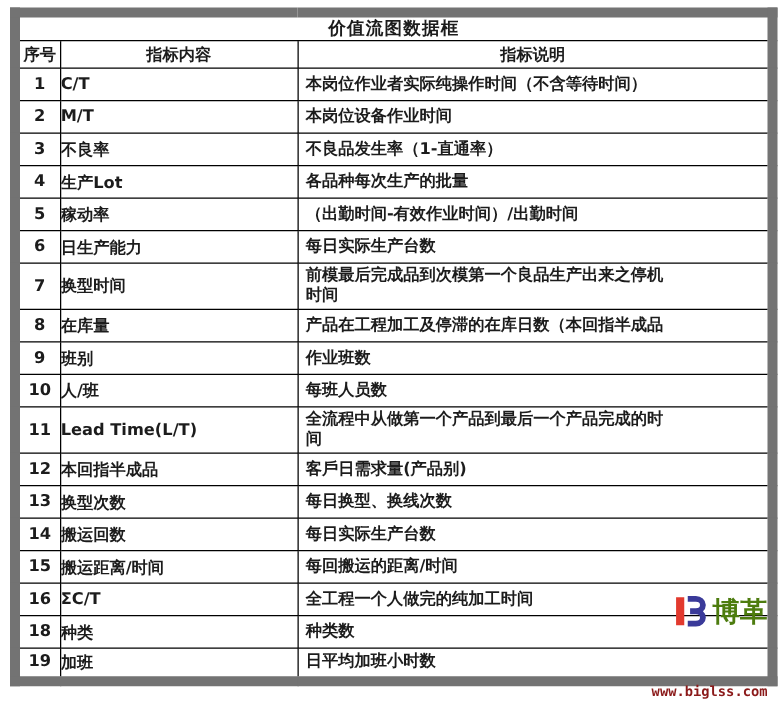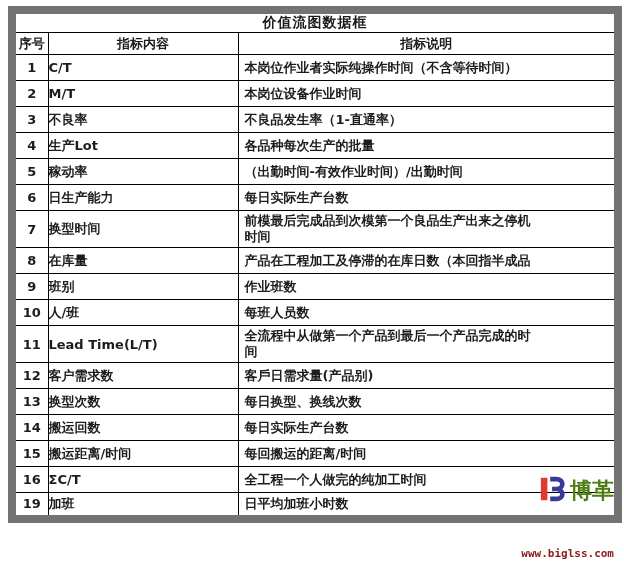--- a/index.html
+++ b/index.html
@@ -154,21 +154,21 @@
           <td class="cell-desc">每班人员数</td>
         </tr>
         <tr class="data-row">
           <td class="cell-num">11</td>
           <td class="cell-name">Lead Time(L/T)</td>
           <td class="cell-desc">全流程中从做第一个产品到最后一个产品完成的时
 间</td>
         </tr>
         <tr class="data-row">
           <td class="cell-num">12</td>
-          <td class="cell-name">客户需求数</td>
+          <td class="cell-name">本回指半成品</td>
           <td class="cell-desc">客戶日需求量(产品别)</td>
         </tr>
         <tr class="data-row">
           <td class="cell-num">13</td>
           <td class="cell-name">换型次数</td>
           <td class="cell-desc">每日换型、换线次数</td>
         </tr>
         <tr class="data-row">
           <td class="cell-num">14</td>
           <td class="cell-name">搬运回数</td>
@@ -176,20 +176,25 @@
         </tr>
         <tr class="data-row">
           <td class="cell-num">15</td>
           <td class="cell-name">搬运距离/时间</td>
           <td class="cell-desc">每回搬运的距离/时间</td>
         </tr>
         <tr class="data-row">
           <td class="cell-num">16</td>
           <td class="cell-name">ΣC/T</td>
           <td class="cell-desc">全工程一个人做完的纯加工时间</td>
+        </tr>
+        <tr class="data-row">
+          <td class="cell-num">18</td>
+          <td class="cell-name">种类</td>
+          <td class="cell-desc">种类数</td>
         </tr>
         <tr class="data-row">
           <td class="cell-num">19</td>
           <td class="cell-name">加班</td>
           <td class="cell-desc">日平均加班小时数</td>
         </tr>
       </tbody>
   </table>
 
   <div class="watermark">

